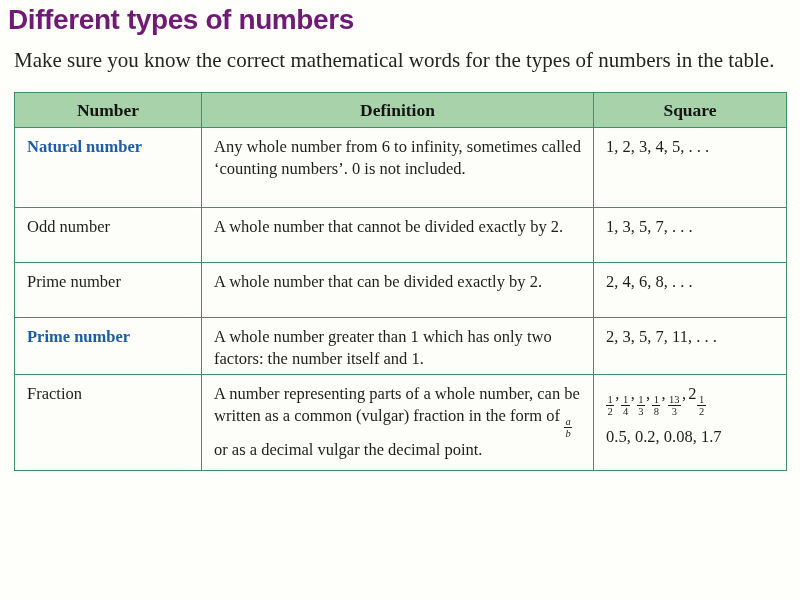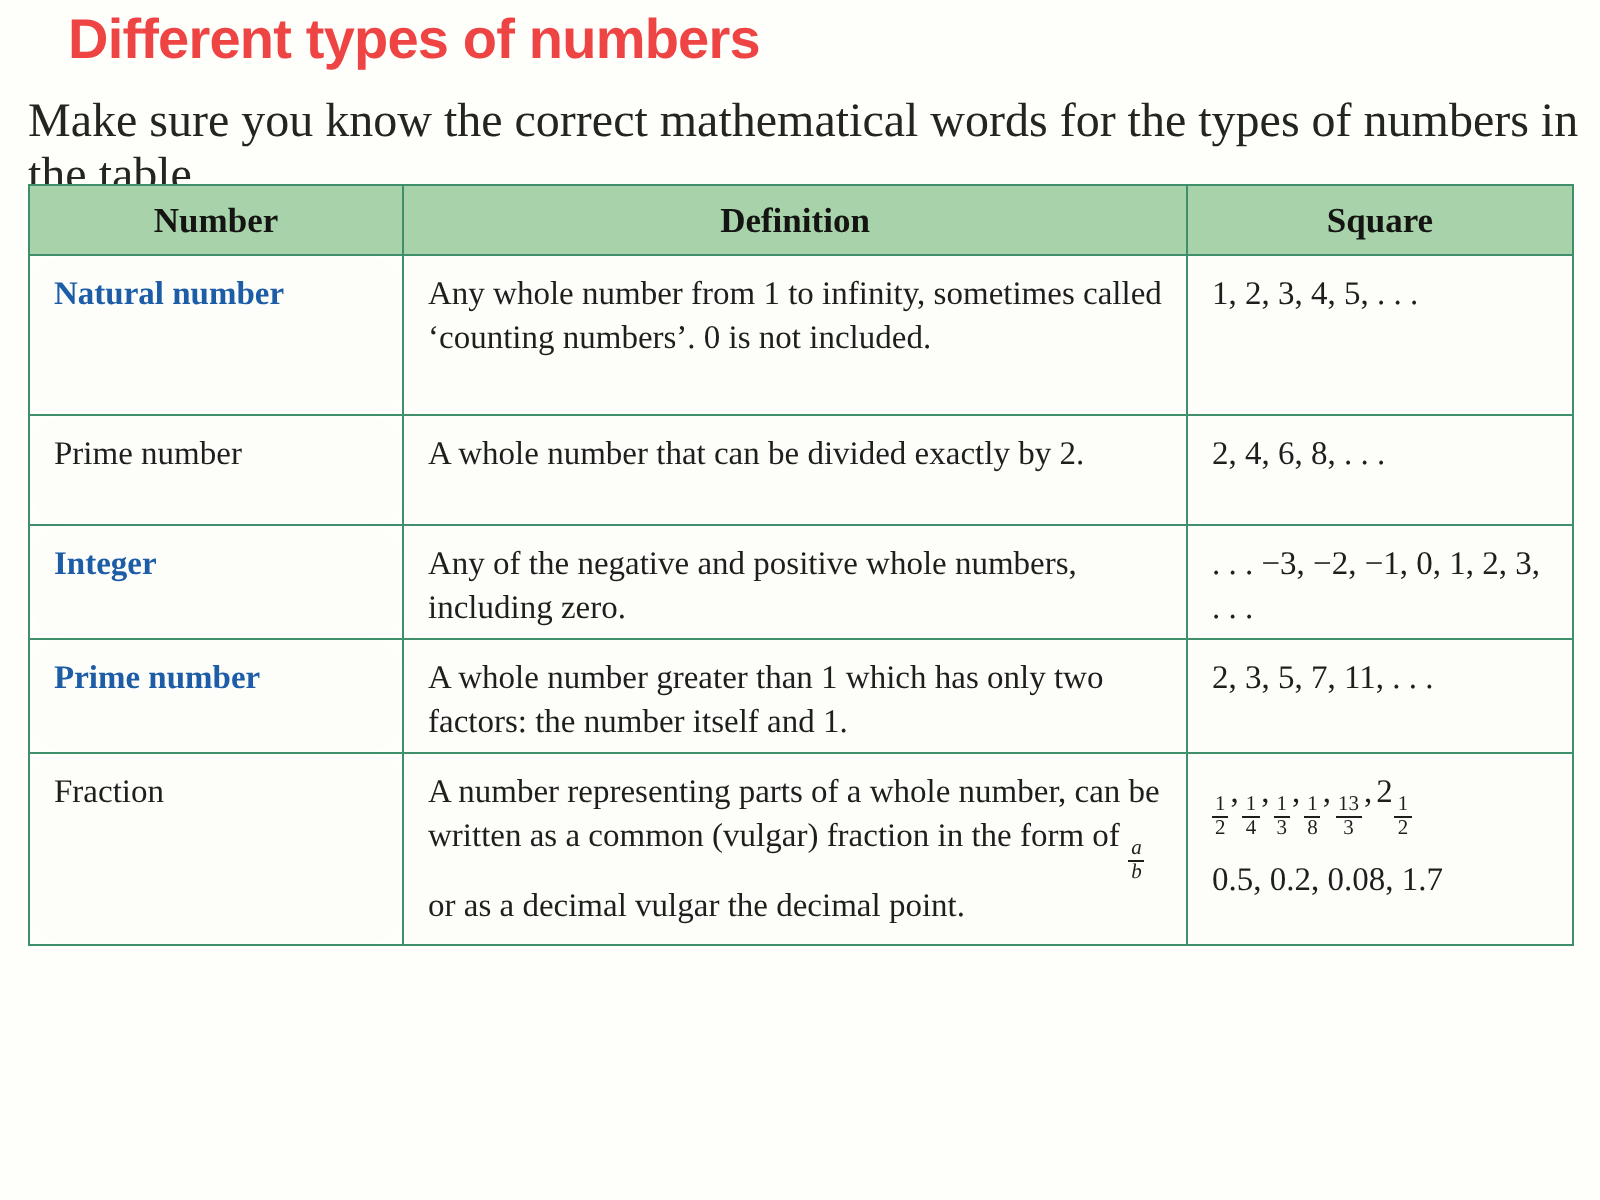--- a/index.html
+++ b/index.html
@@ -5,29 +5,29 @@
   html,body{margin:0;padding:0;}
   body{
     width:800px;height:600px;overflow:hidden;
     background:#fefefb;
     font-family:"Liberation Serif", serif;
     color:#1e1e1c;
     position:relative;
   }
   .page-title{
     margin:0;
-    position:absolute; left:34px; top:4px;
+    position:absolute; left:8px; top:4px;
     font-family:"Liberation Sans", sans-serif;
     font-size:28px; font-weight:bold; letter-spacing:-0.4px;
-    color:#ef4444;
+    color:#701a75;
   }
   .intro{
     margin:0;
     position:absolute; left:14px; top:48px;
-    font-size:24px; color:#242420;
+    font-size:21px; color:#242420;
   }
   table.numbers{
     position:absolute; left:14px; top:92px;
     width:772px;
     border-collapse:collapse; table-layout:fixed;
   }
   table.numbers th, table.numbers td{
     border:1.6px solid #3f8e6c;
     box-sizing:border-box;
     margin-left:37px;
@@ -77,32 +77,32 @@
     <thead>
       <tr>
         <th>Number</th>
         <th>Definition</th>
         <th>Square</th>
       </tr>
     </thead>
     <tbody>
       <tr class="h80">
         <td class="numcol keyword">Natural number</td>
-        <td>Any whole number from 1 to infinity, sometimes called ‘counting numbers’. 0 is not included.</td>
+        <td>Any whole number from 6 to infinity, sometimes called ‘counting numbers’. 0 is not included.</td>
         <td class="excol">1, 2, 3, 4, 5, . . .</td>
+      </tr>
+      <tr class="h55">
+        <td class="numcol">Odd number</td>
+        <td>A whole number that cannot be divided exactly by 2.</td>
+        <td class="excol">1, 3, 5, 7, . . .</td>
       </tr>
       <tr class="h55">
         <td class="numcol">Prime number</td>
         <td>A whole number that can be divided exactly by 2.</td>
         <td class="excol">2, 4, 6, 8, . . .</td>
-      </tr>
-      <tr class="h55">
-        <td class="numcol keyword">Integer</td>
-        <td>Any of the negative and positive whole numbers, including zero.</td>
-        <td class="excol">. . . −3, −2, −1, 0, 1, 2, 3, . . .</td>
       </tr>
       <tr class="h55">
         <td class="numcol keyword">Prime number</td>
         <td>A whole number greater than 1 which has only two factors: the number itself and 1.</td>
         <td class="excol">2, 3, 5, 7, 11, . . .</td>
       </tr>
       <tr class="h96">
         <td class="numcol">Fraction</td>
         <td><span>A number representing parts of a whole number, can be written as a common (vulgar) fraction in the form of </span><span class="frac">
               <span class="fn it">a</span>

